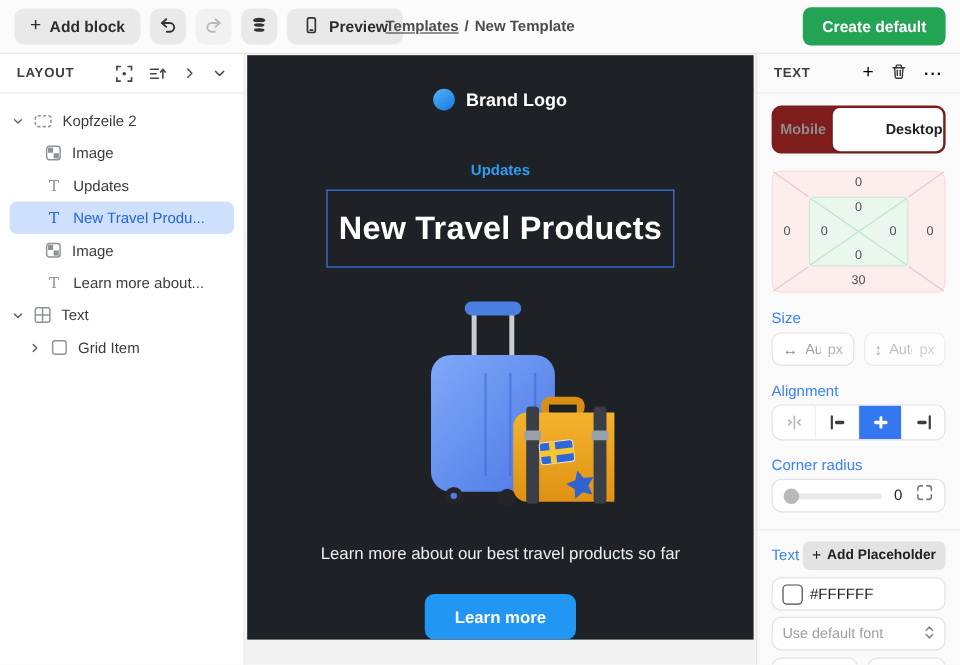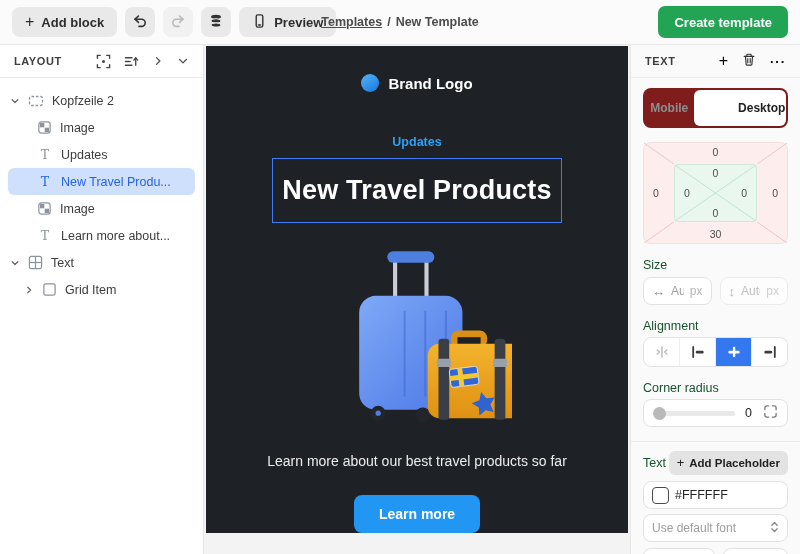--- a/index.html
+++ b/index.html
@@ -80,21 +80,21 @@
   .bm-val { position:absolute; font-size:10.5px; color:#4e4e4e; line-height:1; }
   .mt0 { top:4px; left:50%; transform:translateX(-50%); }
   .mb0 { bottom:4px; left:50%; transform:translateX(-50%); }
   .ml0 { left:9px; top:50%; transform:translateY(-50%); }
   .mr0 { right:9px; top:50%; transform:translateY(-50%); }
   .pt0 { top:3px; left:50%; transform:translateX(-50%); }
   .pb0 { bottom:3px; left:50%; transform:translateX(-50%); }
   .pl0 { left:9px; top:50%; transform:translateY(-50%); }
   .pr0 { right:9px; top:50%; transform:translateY(-50%); }
 
-  .sec-label { margin-top:14px; font-size:12.5px; color:#14532d; }
+  .sec-label { margin-top:14px; font-size:12.5px; color:#3b82f6; }
   .row2 { margin-top:5px; display:flex; gap:8px; }
   .field { height:28px; background:#fff; border:1px solid #e2e2e2; border-radius:8px;
            display:flex; align-items:center; padding:0 8px; gap:6px; font-size:12px;
            color:#9e9e9e; flex:1; min-width:0; }
   .field .val { flex:1; overflow:hidden; white-space:nowrap; }
   .field .dark { color:#222; font-size:12.5px; }
   .field .unit { color:#b5b5b5; }
   .field.dim { opacity:.62; }
   .arrow-glyph { font-size:13px; color:#8a8a8a; }
 
@@ -161,21 +161,21 @@
             <line x1="6.9" y1="12.3" x2="9.1" y2="12.3"></line>
           </svg>
       </span>
       <span>Preview</span>
     </button>
     <div class="breadcrumb">
       <a href="#">Templates</a>
       <span>/</span>
       <span>New Template</span>
     </div>
-    <button class="create-btn">Create template</button>
+    <button class="create-btn">Create default</button>
   </header>
 
   <div class="main">
 
     <aside class="layout-panel">
       <div class="panel-header">
         <span class="panel-title">LAYOUT</span>
         <span class="ph-icons">
           <button>
             <svg width="15" height="15" viewBox="0 0 16 16" fill="none" stroke="#444" stroke-width="1.5" stroke-linecap="round">

